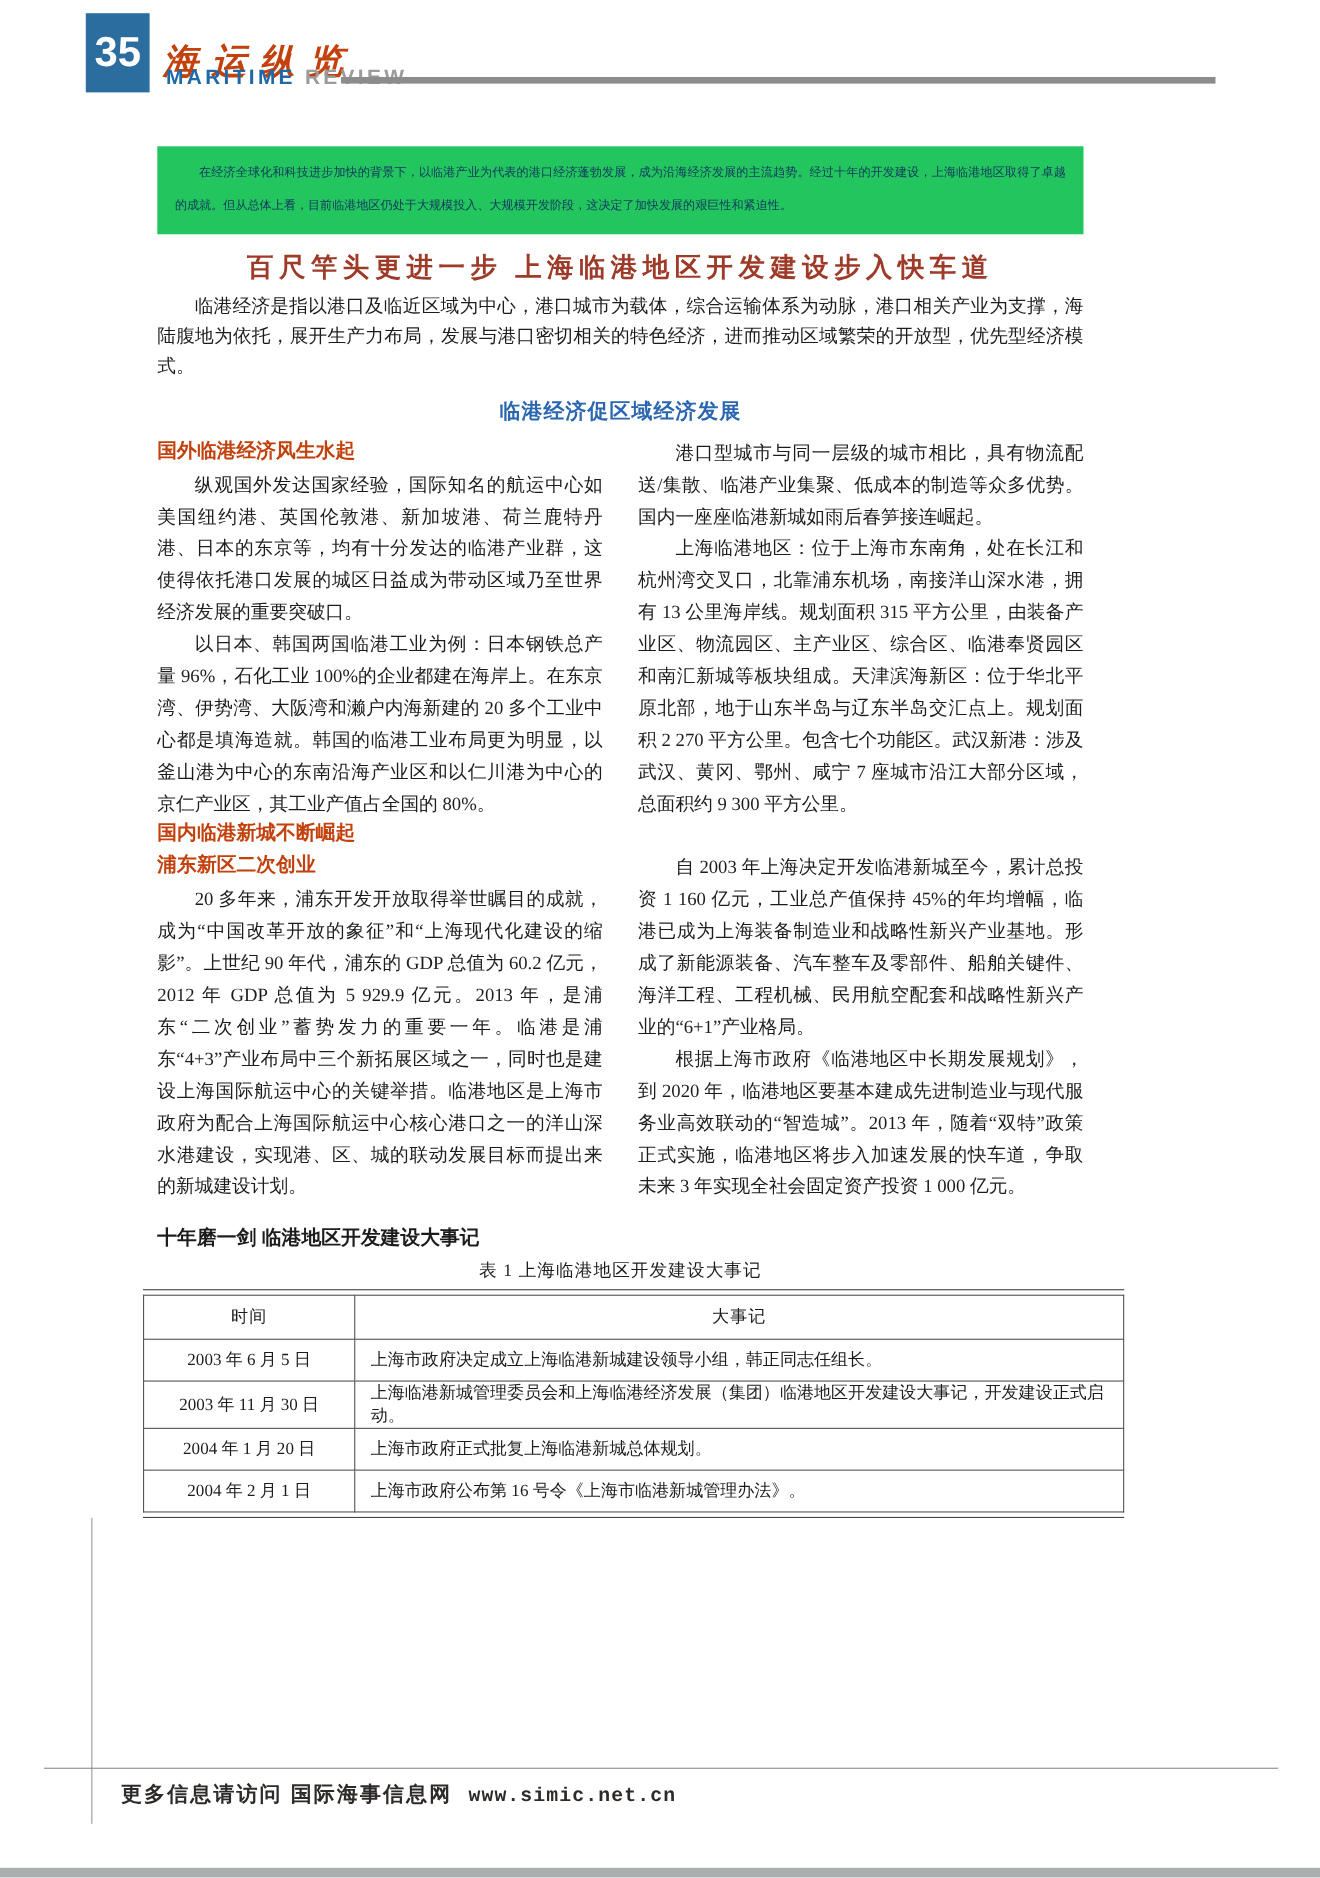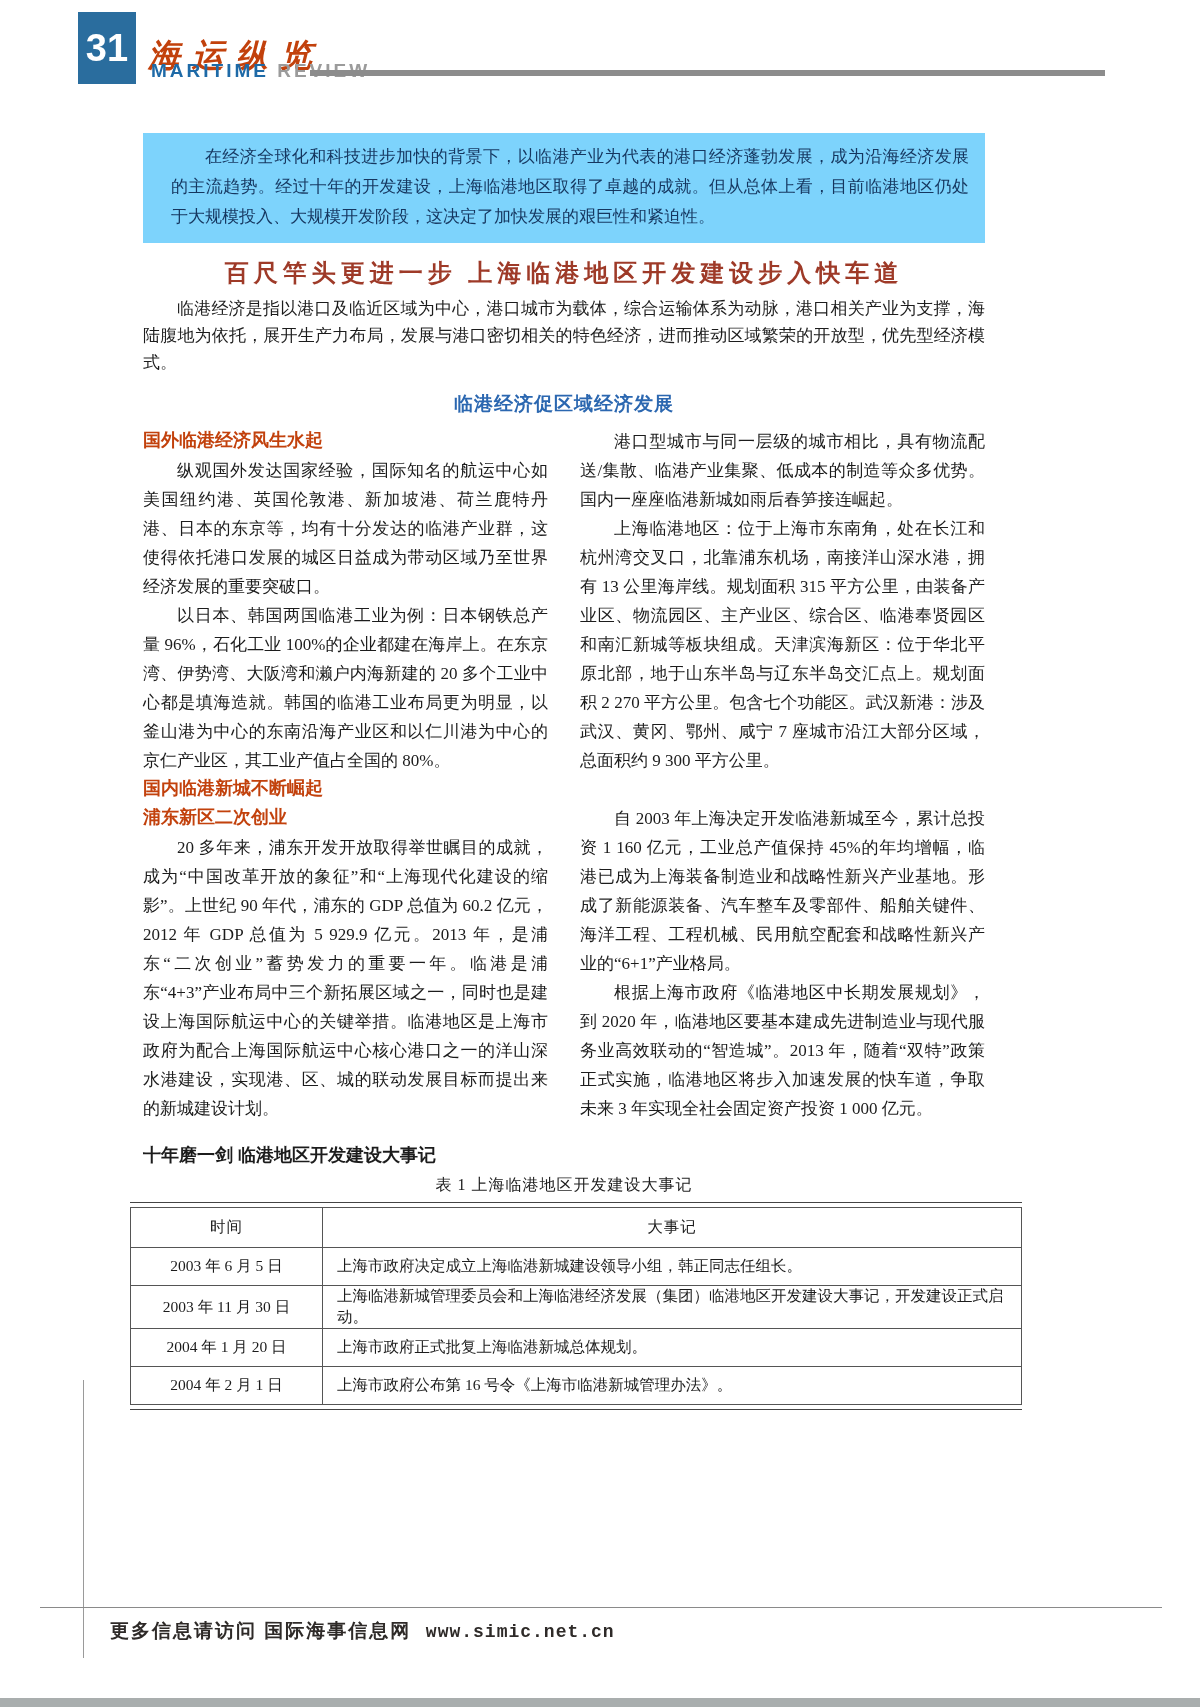--- a/index.html
+++ b/index.html
@@ -25,22 +25,22 @@
     position:absolute; left:73px; top:50px;
     font-family:"Liberation Sans","DejaVu Sans",sans-serif; font-size:19px; font-weight:bold;
     letter-spacing:3px; white-space:nowrap;
   }
   .logo-en .en-a { color:#1e6aa7; }
   .logo-en .en-b { color:#9b9b9b; }
   .header-rule { position:absolute; left:232px; top:60px; width:795px; height:6px; background:#8c8c8c; }
   
   .content { position:absolute; left:143px; top:133px; width:842px; }
   .abstract {
-    background:#7dd3fc; color:#15365f; padding:9px 16px 11px 28px;
-    font-size:17px; line-height:30px; text-align:justify; text-indent:2em;
+    background:#22c55e; color:#15365f; padding:9px 16px 11px 16px;
+    font-size:11px; line-height:30px; text-align:justify; text-indent:2em;
   }
   .title {
     margin-top:14px; text-align:center;
     font-family:"Liberation Sans","DejaVu Sans",sans-serif; font-weight:bold;
     font-size:24px; color:#9e3a28; letter-spacing:5px; white-space:nowrap;
   }
   .intro { margin-top:6px; font-size:17px; line-height:27px; text-align:justify; text-indent:2em; }
   .section-heading {
     margin:15px 0 10px 0; text-align:center; color:#2b67b0;
     font-family:"Liberation Sans","DejaVu Sans",sans-serif; font-weight:bold; font-size:19px;
@@ -76,21 +76,21 @@
   }
   .footer-text .url { font-family:"Liberation Mono","DejaVu Sans Mono",monospace; font-size:18px; letter-spacing:1px; }
   .bottom-bar { position:absolute; left:0; top:1698px; width:1200px; height:9px; background:#a9aeae; }
 </style>
 </head>
 <body>
 
 <div class="page">
 
   <div class="header">
-    <div class="pagenum">31</div>
+    <div class="pagenum">35</div>
     <div class="logo-cn">海运纵览</div>
     <div class="logo-en"><span class="en-a">MARITIME</span> <span class="en-b">REVIEW</span></div>
     <div class="header-rule"></div>
   </div>
 
   <div class="content">
 
     <div class="abstract">在经济全球化和科技进步加快的背景下，以临港产业为代表的港口经济蓬勃发展，成为沿海经济发展的主流趋势。经过十年的开发建设，上海临港地区取得了卓越的成就。但从总体上看，目前临港地区仍处于大规模投入、大规模开发阶段，这决定了加快发展的艰巨性和紧迫性。</div>
 
     <div class="title">百尺竿头更进一步 上海临港地区开发建设步入快车道</div>

